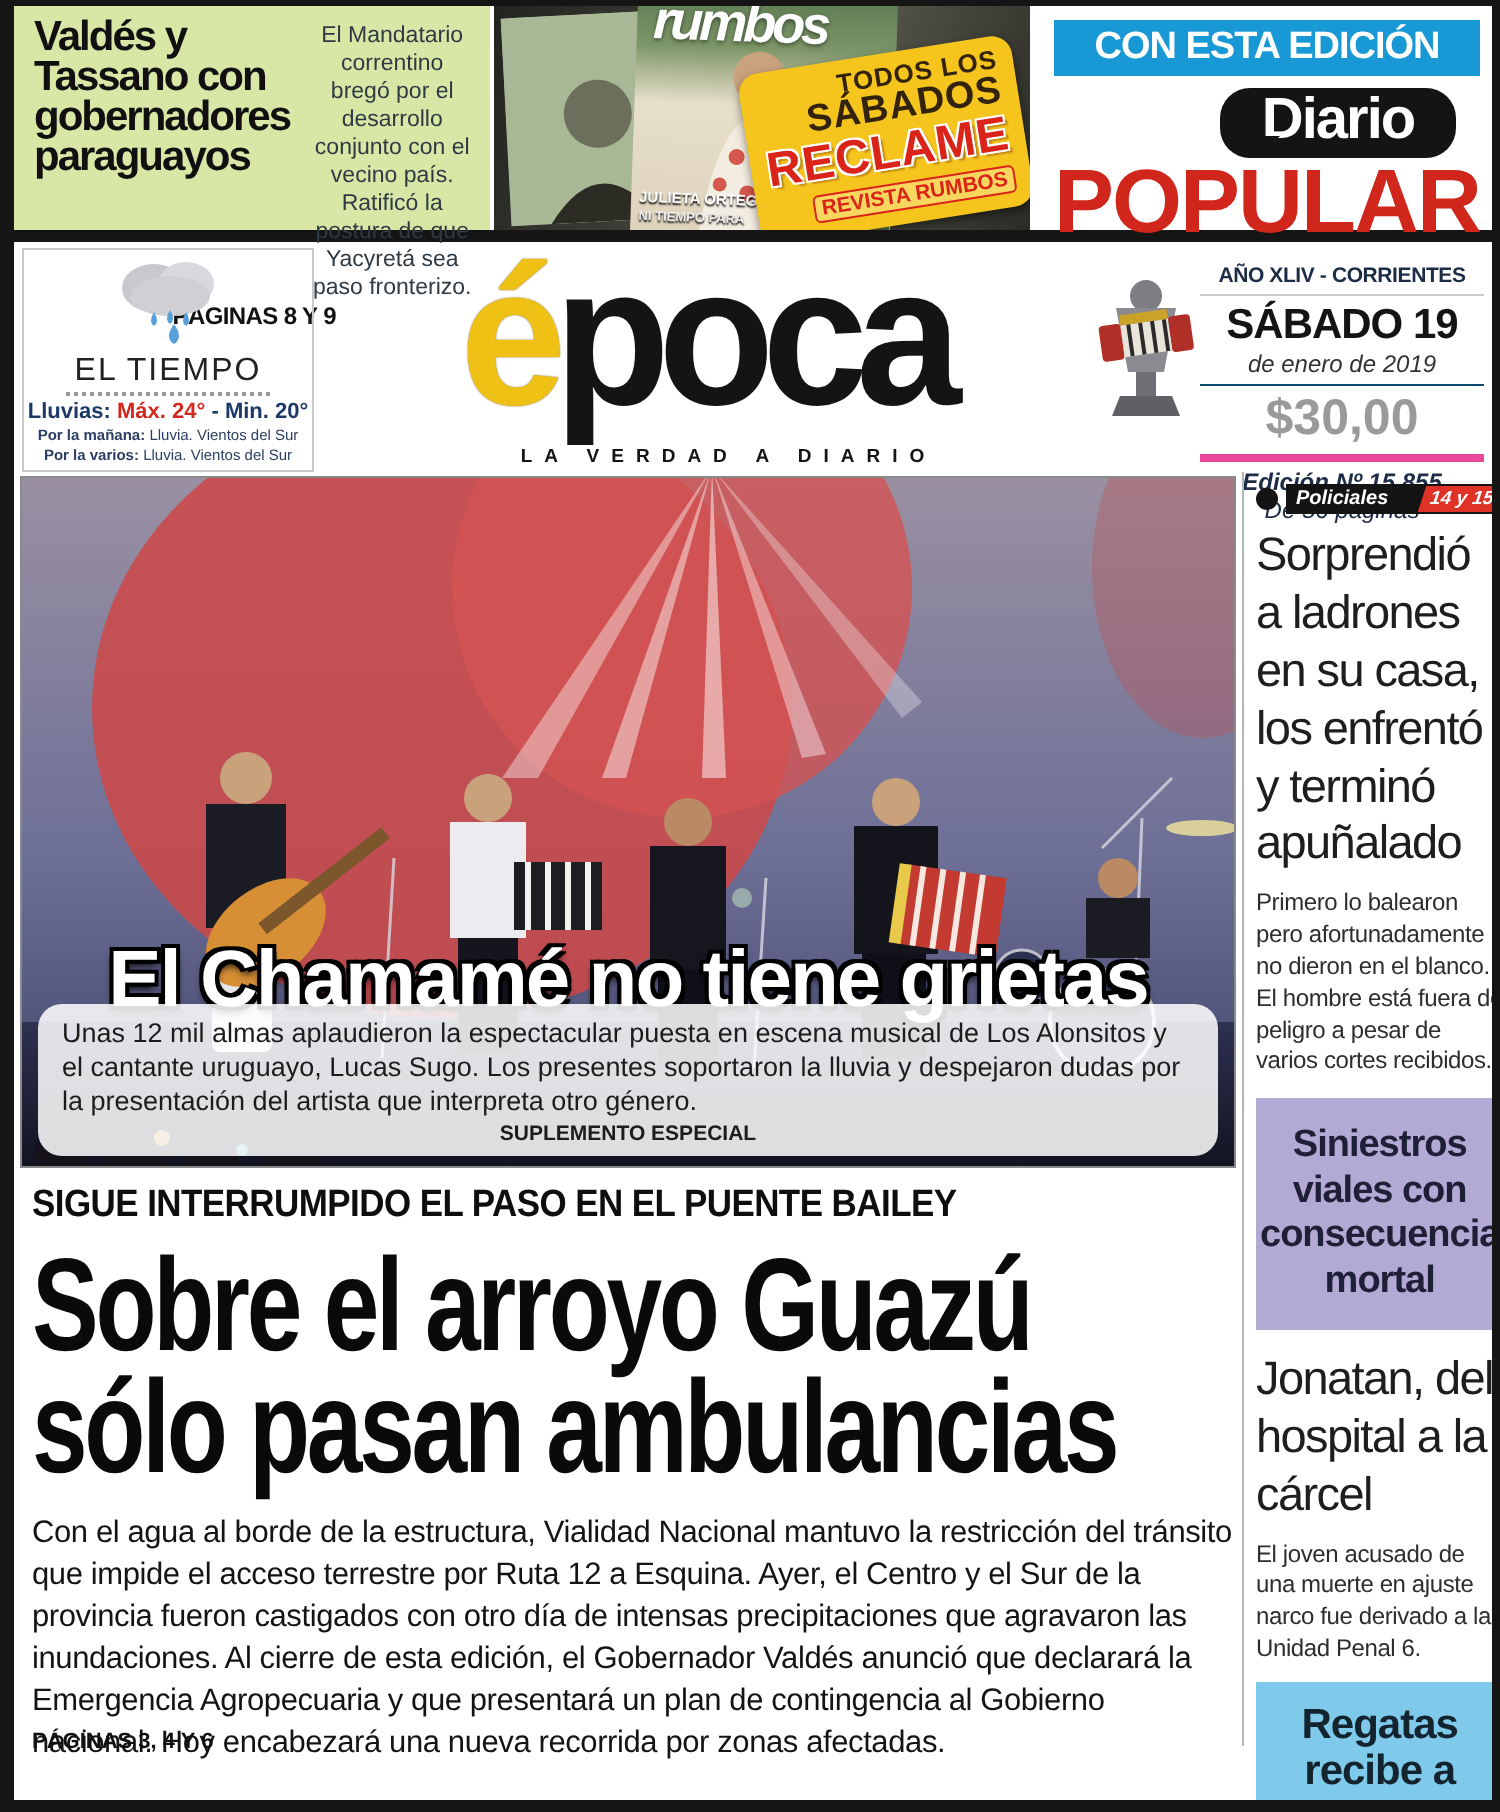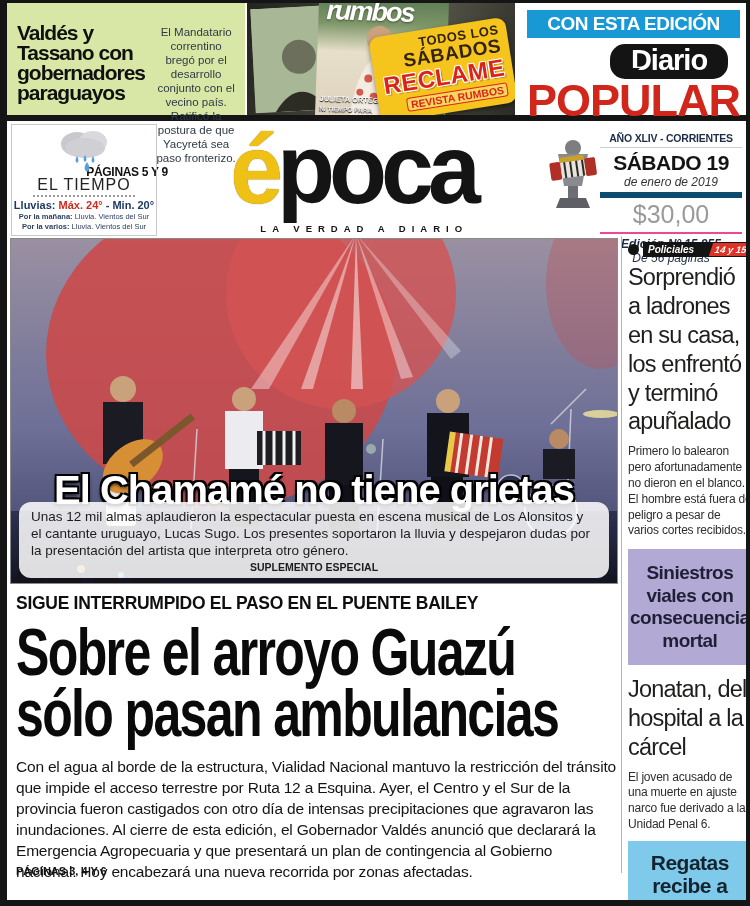--- a/index.html
+++ b/index.html
@@ -7,21 +7,21 @@
   .page {
     position:relative; width:750px; height:906px; margin:0 auto;
     background:#fff; overflow:hidden;
     border-left:7px solid #151515; border-right:4px solid #151515;
     border-top:3px solid #151515; border-bottom:6px solid #151515;
     font-family:"Liberation Sans", sans-serif; color:#111;
   }
   
   .top-strip { display:flex; height:112px; }
   .promo-green {
-    width:247px; background:#d8e7a6; padding:20px 8px 2px 10px;
+    width:247px; background:#d8e7a6; padding:6px 8px 2px 10px;
     display:flex; flex-direction:column; border-right:2px solid #fff;
   }
   .promo-green .cols { display:flex; gap:6px; flex:1; }
   .promo-green h2 {
     width:132px; font-size:21px; line-height:.95; letter-spacing:-1px;
     font-weight:bold; color:#101010;
   }
   .promo-green p { flex:1; font-size:11.5px; line-height:1.22; color:#2e3a44; padding-top:2px;text-align:center; }
   .promo-green .pages { text-align:center; font-size:12px; font-weight:bold; letter-spacing:-.3px; }
   .promo-mag {
@@ -95,22 +95,22 @@
   }
   .logo-word .e-yellow { color:#f0c115; text-shadow:0 0 1px #7a5c00; }
   .logo-tagline {
     position:absolute; left:53%; transform:translateX(-50%); bottom:2px;
     font-size:9.5px; font-weight:bold; letter-spacing:6px; color:#141414; white-space:nowrap;
   }
   .trophy { width:52px; padding-top:14px; }
   .info-col { width:142px; text-align:center; padding-top:8px; }
   .info-col .i-region { font-size:10.5px; font-weight:bold; color:#1c2c46; letter-spacing:-.2px; padding-bottom:3px; border-bottom:1px solid #ccc; }
   .info-col .i-day { font-size:21px; font-weight:bold; color:#141414; letter-spacing:-.5px; margin-top:3px; }
-  .info-col .i-date { font-size:12px; font-style:italic; color:#333; padding-bottom:3px; border-bottom:6px solid #0c4a6e; }
-  .info-col .i-price { font-size:25px; font-weight:normal; color:#9a9a9a; padding:2px 0 3px; border-bottom:2px solid #ec4899; }
+  .info-col .i-date { font-size:12px; font-style:italic; color:#333; padding-bottom:3px; border-bottom:1px solid #0c4a6e; }
+  .info-col .i-price { font-size:25px; font-weight:bold; color:#9a9a9a; padding:2px 0 3px; border-bottom:4px solid #ec4899; }
   .info-col .i-ed { font-size:12px; font-style:italic; font-weight:bold; color:#1c2c46; margin-top:3px; }
   .info-col .i-pages { font-size:12px; font-style:italic; color:#1c2c46; }
   
   .url-band {
     height:25px; position:relative; overflow:hidden;
     background:
       repeating-linear-gradient(45deg, rgba(80,60,0,.28) 0 2px, transparent 2px 7px),
       repeating-linear-gradient(-45deg, rgba(80,60,0,.28) 0 2px, transparent 2px 7px),
       #e5b80f;
   }
@@ -174,21 +174,21 @@
 <body>
 
 <div class="page">
 
   <div class="top-strip">
     <div class="promo-green">
       <div class="cols">
         <h2>Valdés y Tassano con gobernadores paraguayos</h2>
         <p>El Mandatario correntino bregó por el desarrollo conjunto con el vecino país. Ratificó la postura de que Yacyretá sea paso fronterizo.</p>
       </div>
-      <div class="pages">PÁGINAS 5 Y 9</div>
+      <div class="pages">PÁGINAS 8 Y 9</div>
     </div>
 
     <div class="promo-mag">
       <div class="mag-cover-left">
         <svg width="86" height="104">
           <rect width="86" height="104" fill="#a8b796"></rect>
           <circle cx="46" cy="50" r="17" fill="#6b6f5c"></circle>
           <path d="M20 104 Q46 66 74 104 Z" fill="#2c2c24"></path>
         </svg>
       </div>

